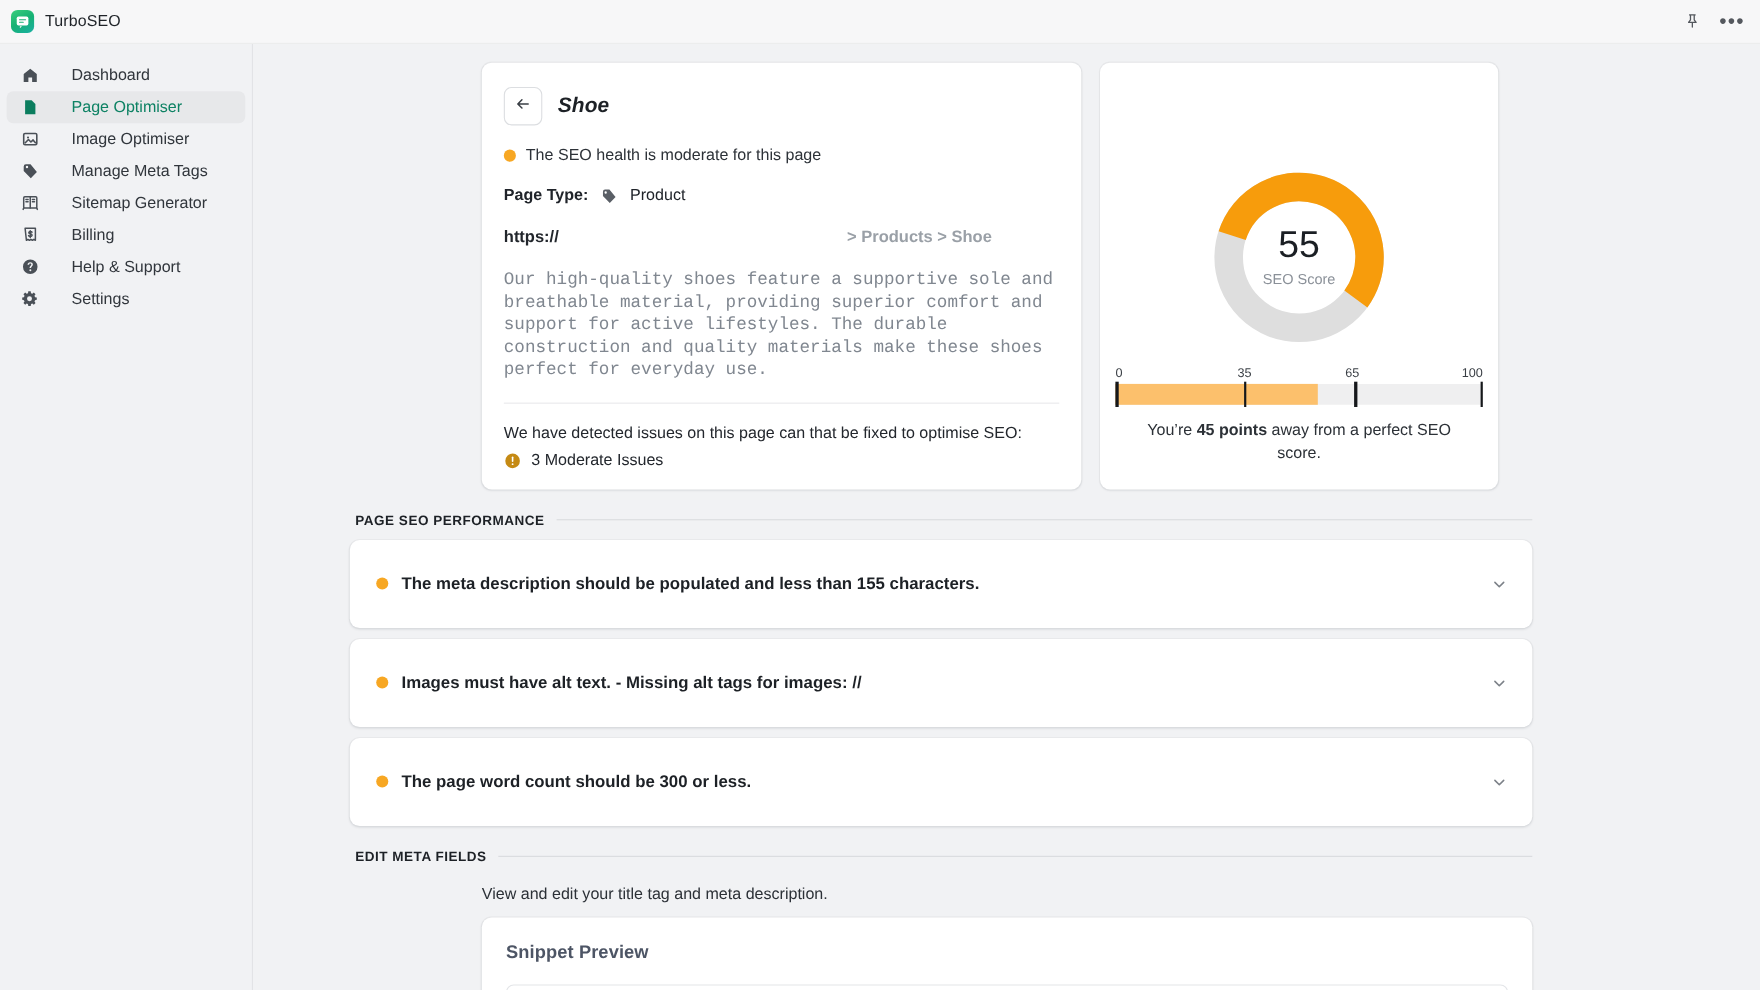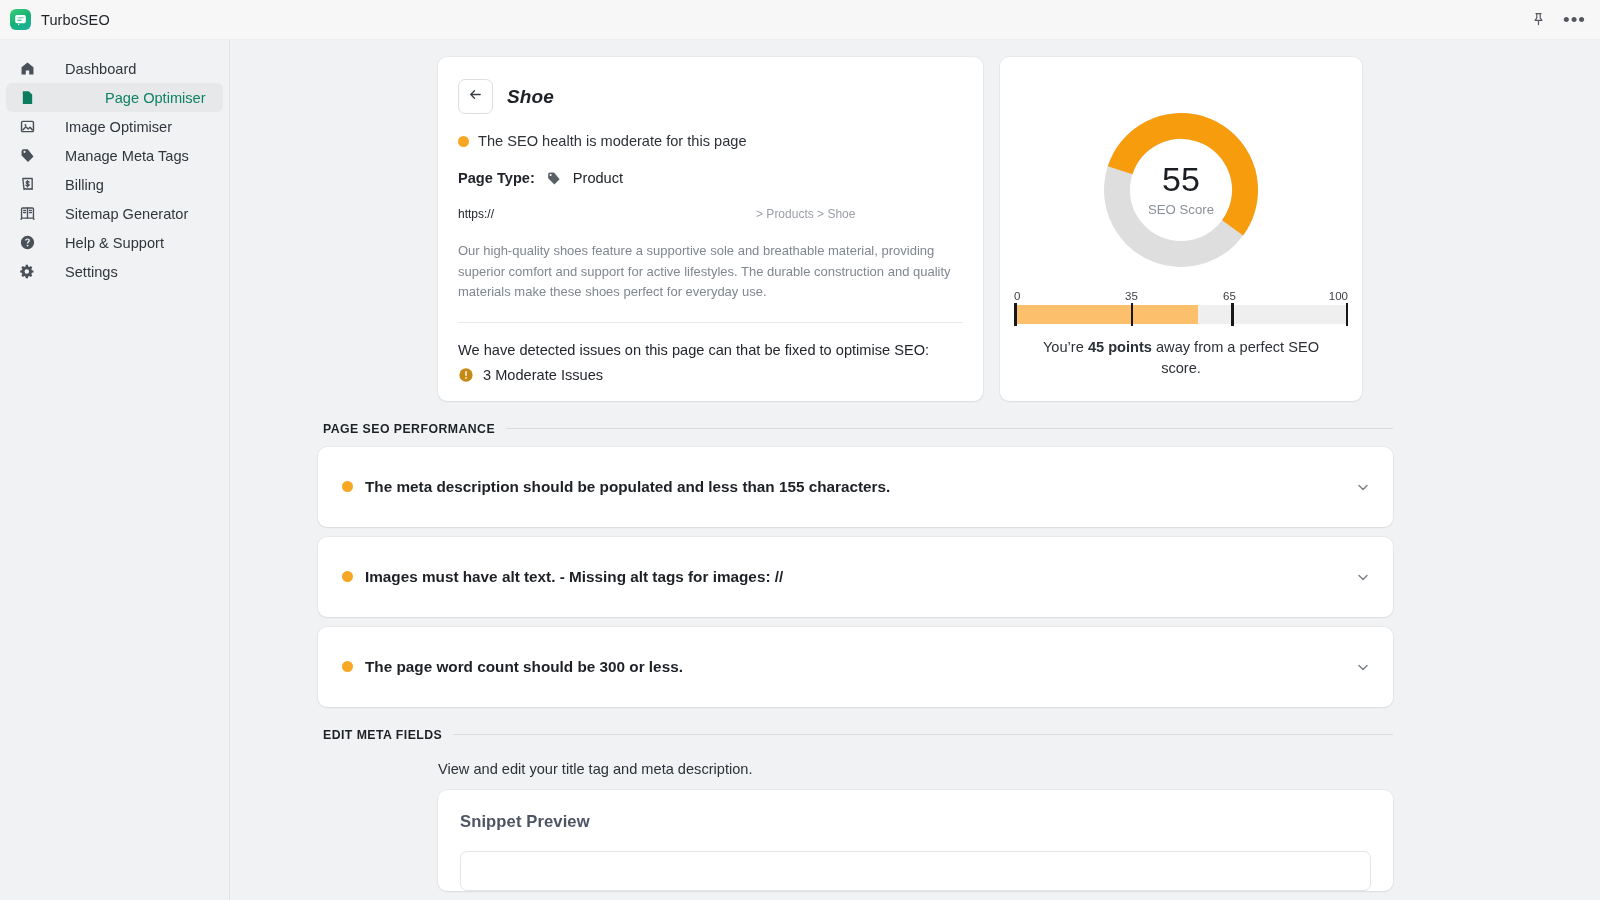--- a/index.html
+++ b/index.html
@@ -40,21 +40,21 @@
   }
   .nav-item {
     display: flex; align-items: center; gap: 28px;
     height: 29px; margin: 0 6px; padding-left: 12px;
     border-radius: 6px; cursor: pointer;
     color: #31363c; font-size: 14.6px;
   }
   .nav-item + .nav-item { margin-top: 0; }
   .nav-item .nav-ico { width: 19px; height: 19px; display: flex; align-items: center; justify-content: center; color: #4a5057; flex: none; }
   .nav-item.active { background: #e7e8ea; }
-  .nav-item.active .nav-label { color: #0e8264; margin-left: 40px; }
+  .nav-item.active .nav-label { color: #0e8264; }
   .nav-item.active .nav-ico { color: #0b7d5e; }
   .nav-label { white-space: nowrap; }
 
   
   .main {
     position: absolute; top: 40px; left: 231px; width: 1369px; height: 860px;
     background: #f1f2f4;
     overflow: hidden;
   }
   .content { position: relative; width: 1369px; padding-top: 17px; }
@@ -78,25 +78,25 @@
   }
   .ov-title { font-size: 19px; font-weight: 700; color: #1d2126; letter-spacing: .1px; }
 
   .health { display: flex; align-items: center; gap: 9px; margin-top: 19px; font-size: 14.6px; color: #2d3238; }
   .dot { width: 11px; height: 11px; border-radius: 50%; background: #f7a723; flex: none; }
 
   .ptype { display: flex; align-items: center; gap: 10px; margin-top: 20px; font-size: 14.6px; color: #20242a; }
   .ptype b { font-weight: 700; }
   .tag-ico { width: 18px; height: 18px; color: #5a5f66; display: flex; align-items: center; }
 
-  .urlrow { display: flex; margin-top: 20px; font-size: 12px; }
+  .urlrow { display: flex; margin-top: 20px; font-size: 15px; font-weight: bold; }
   .url-proto { color: #22262c; }
   .url-crumb { color: #9aa0a7; margin-left: 262px; }
 
-  .desc { margin-top: 20px; font-size: 13px; line-height: 20.5px; color: #808790; width: 507px; }
+  .desc { margin-top: 20px; font-size: 16px; line-height: 20.5px; color: #808790; width: 507px; font-family: Liberation Mono, monospace; }
 
   .ov-sep { height: 1px; background: #e8e9eb; margin: 19px 0 0 0; }
 
   .detected { margin-top: 19px; font-size: 14.6px; color: #23272d; }
   .issues-count { display: flex; align-items: center; gap: 9px; margin-top: 9px; font-size: 14.6px; color: #23272d; }
   .warn-ico { width: 16px; height: 16px; flex: none; }
 
   
   .score { width: 362px; padding: 26px 18px 22px 18px; display: flex; flex-direction: column; align-items: center; justify-content: flex-end; }
   .gauge { position: relative; width: 158px; height: 158px; }
@@ -194,36 +194,36 @@
       <svg width="17" height="17" viewBox="0 0 20 20" fill="currentColor">
         <path d="M10.3 2.6H5.4A2.4 2.4 0 003 5v5l7.6 7.6 6.5-6.5L10.3 2.6zM6.5 7a1.3 1.3 0 110-2.6 1.3 1.3 0 010 2.6z"></path>
       </svg>
     </span>
     <span class="nav-label">Manage Meta Tags</span>
   </div>
 
   <div class="nav-item">
     <span class="nav-ico">
       <svg width="17" height="17" viewBox="0 0 20 20" fill="none" stroke="currentColor" stroke-width="1.6">
-        <path d="M4.5 3h11v12.8l-1.6-1-1.6 1-1.6-1-1.6 1-1.6-1-1.6 1z" stroke-linejoin="round"></path>
-        <path d="M10 5.6v7.2M11.9 7.2c-.4-.6-1.2-.9-2-.8-1 .1-1.5.7-1.4 1.4.1.8 1 1 1.7 1.1.8.2 1.6.4 1.7 1.3.1.8-.6 1.4-1.6 1.5-.9.1-1.7-.3-2.1-.9" stroke-linecap="round"></path>
-      </svg>
-    </span>
-    <span class="nav-label">Billing</span>
-  </div>
-
-  <div class="nav-item">
-    <span class="nav-ico">
-      <svg width="17" height="17" viewBox="0 0 20 20" fill="none" stroke="currentColor" stroke-width="1.6">
         <rect x="3" y="3.5" width="14" height="12" rx="1.2"></rect>
         <path d="M10 3.5v12M5.4 6.3h2.3M5.4 8.8h2.3M12.3 6.3h2.3M12.3 8.8h2.3" stroke-linecap="round"></path>
         <path d="M3 15.5l-.6 1.4M17 15.5l.6 1.4" stroke-linecap="round"></path>
       </svg>
     </span>
     <span class="nav-label">Sitemap Generator</span>
+  </div>
+
+  <div class="nav-item">
+    <span class="nav-ico">
+      <svg width="17" height="17" viewBox="0 0 20 20" fill="none" stroke="currentColor" stroke-width="1.6">
+        <path d="M4.5 3h11v12.8l-1.6-1-1.6 1-1.6-1-1.6 1-1.6-1-1.6 1z" stroke-linejoin="round"></path>
+        <path d="M10 5.6v7.2M11.9 7.2c-.4-.6-1.2-.9-2-.8-1 .1-1.5.7-1.4 1.4.1.8 1 1 1.7 1.1.8.2 1.6.4 1.7 1.3.1.8-.6 1.4-1.6 1.5-.9.1-1.7-.3-2.1-.9" stroke-linecap="round"></path>
+      </svg>
+    </span>
+    <span class="nav-label">Billing</span>
   </div>
 
   <div class="nav-item">
     <span class="nav-ico">
       <svg width="17" height="17" viewBox="0 0 20 20" fill="currentColor">
         <path d="M10 2.2A7.8 7.8 0 1010 17.8 7.8 7.8 0 0010 2.2zm.1 12.5a1.05 1.05 0 110-2.1 1.05 1.05 0 010 2.1zm1.6-5c-.5.5-.85.9-.85 1.6h-1.6c0-1.2.5-1.9 1.15-2.5.5-.5.75-.75.75-1.2 0-.6-.5-1-1.15-1-.7 0-1.2.45-1.25 1.15H7.1c.05-1.6 1.25-2.6 2.9-2.6 1.65 0 2.8.95 2.8 2.35 0 .85-.4 1.4-1.1 2.2z"></path>
       </svg>
     </span>
     <span class="nav-label">Help &amp; Support</span>
   </div>

